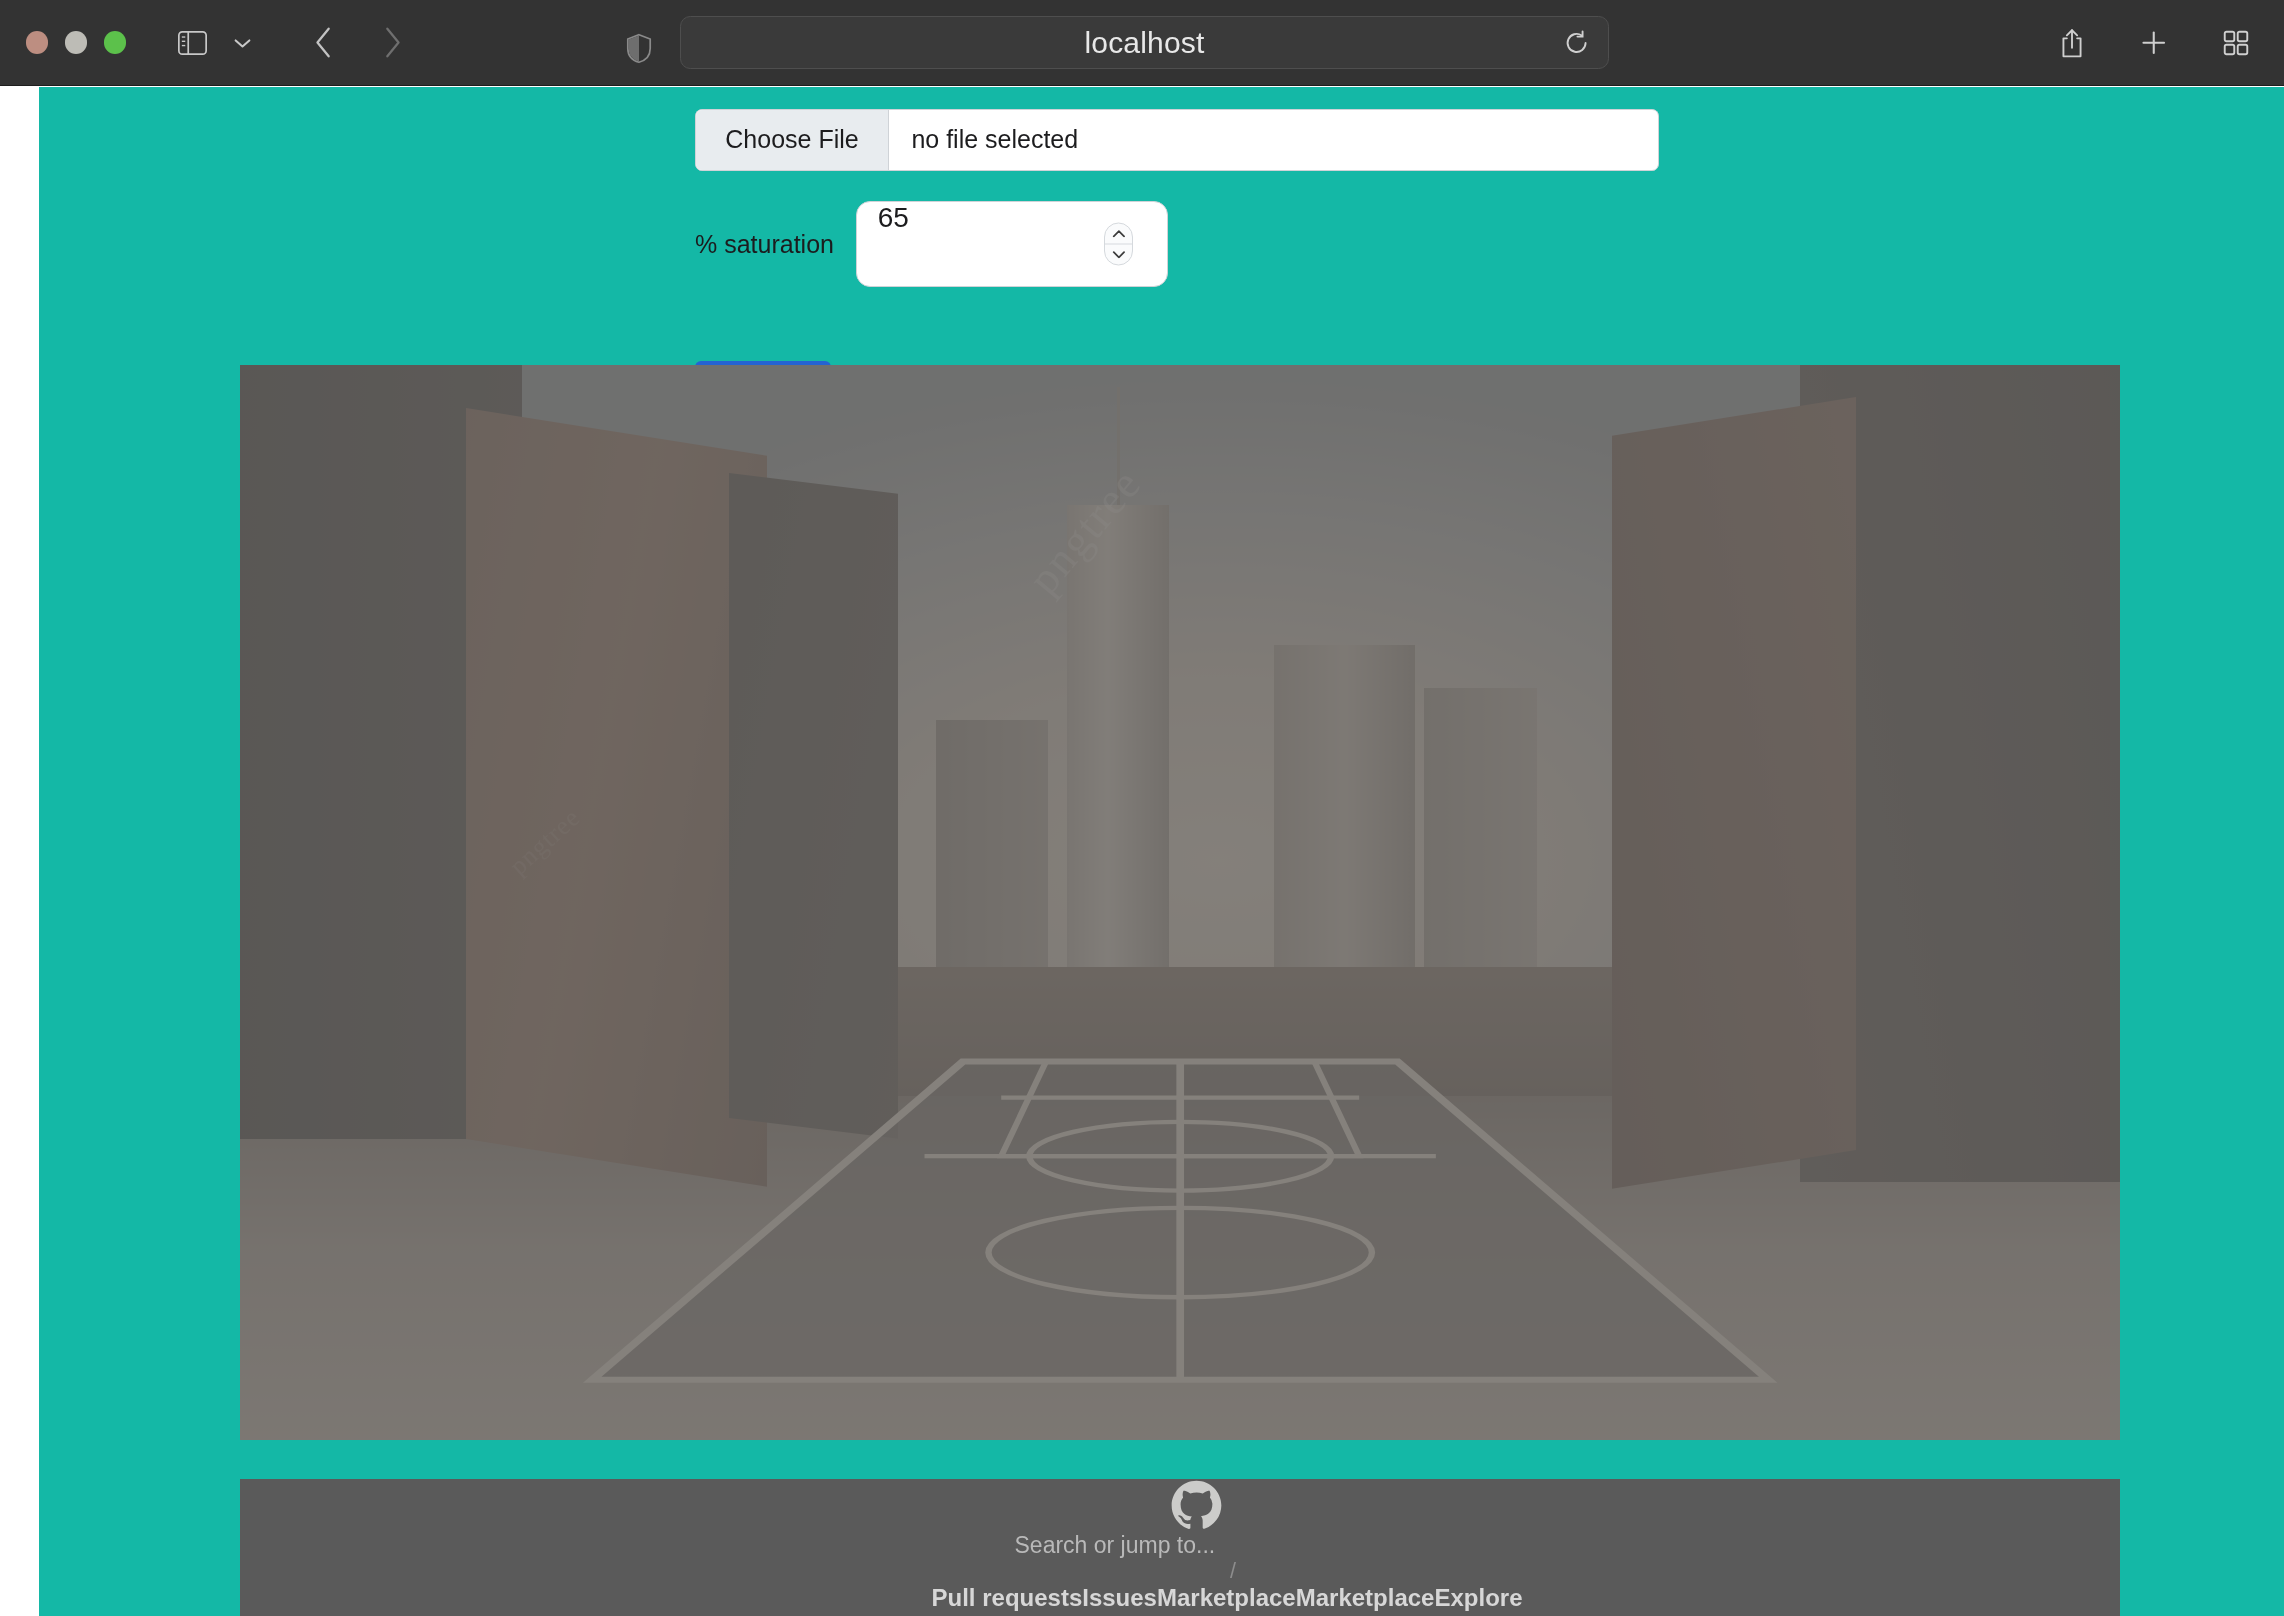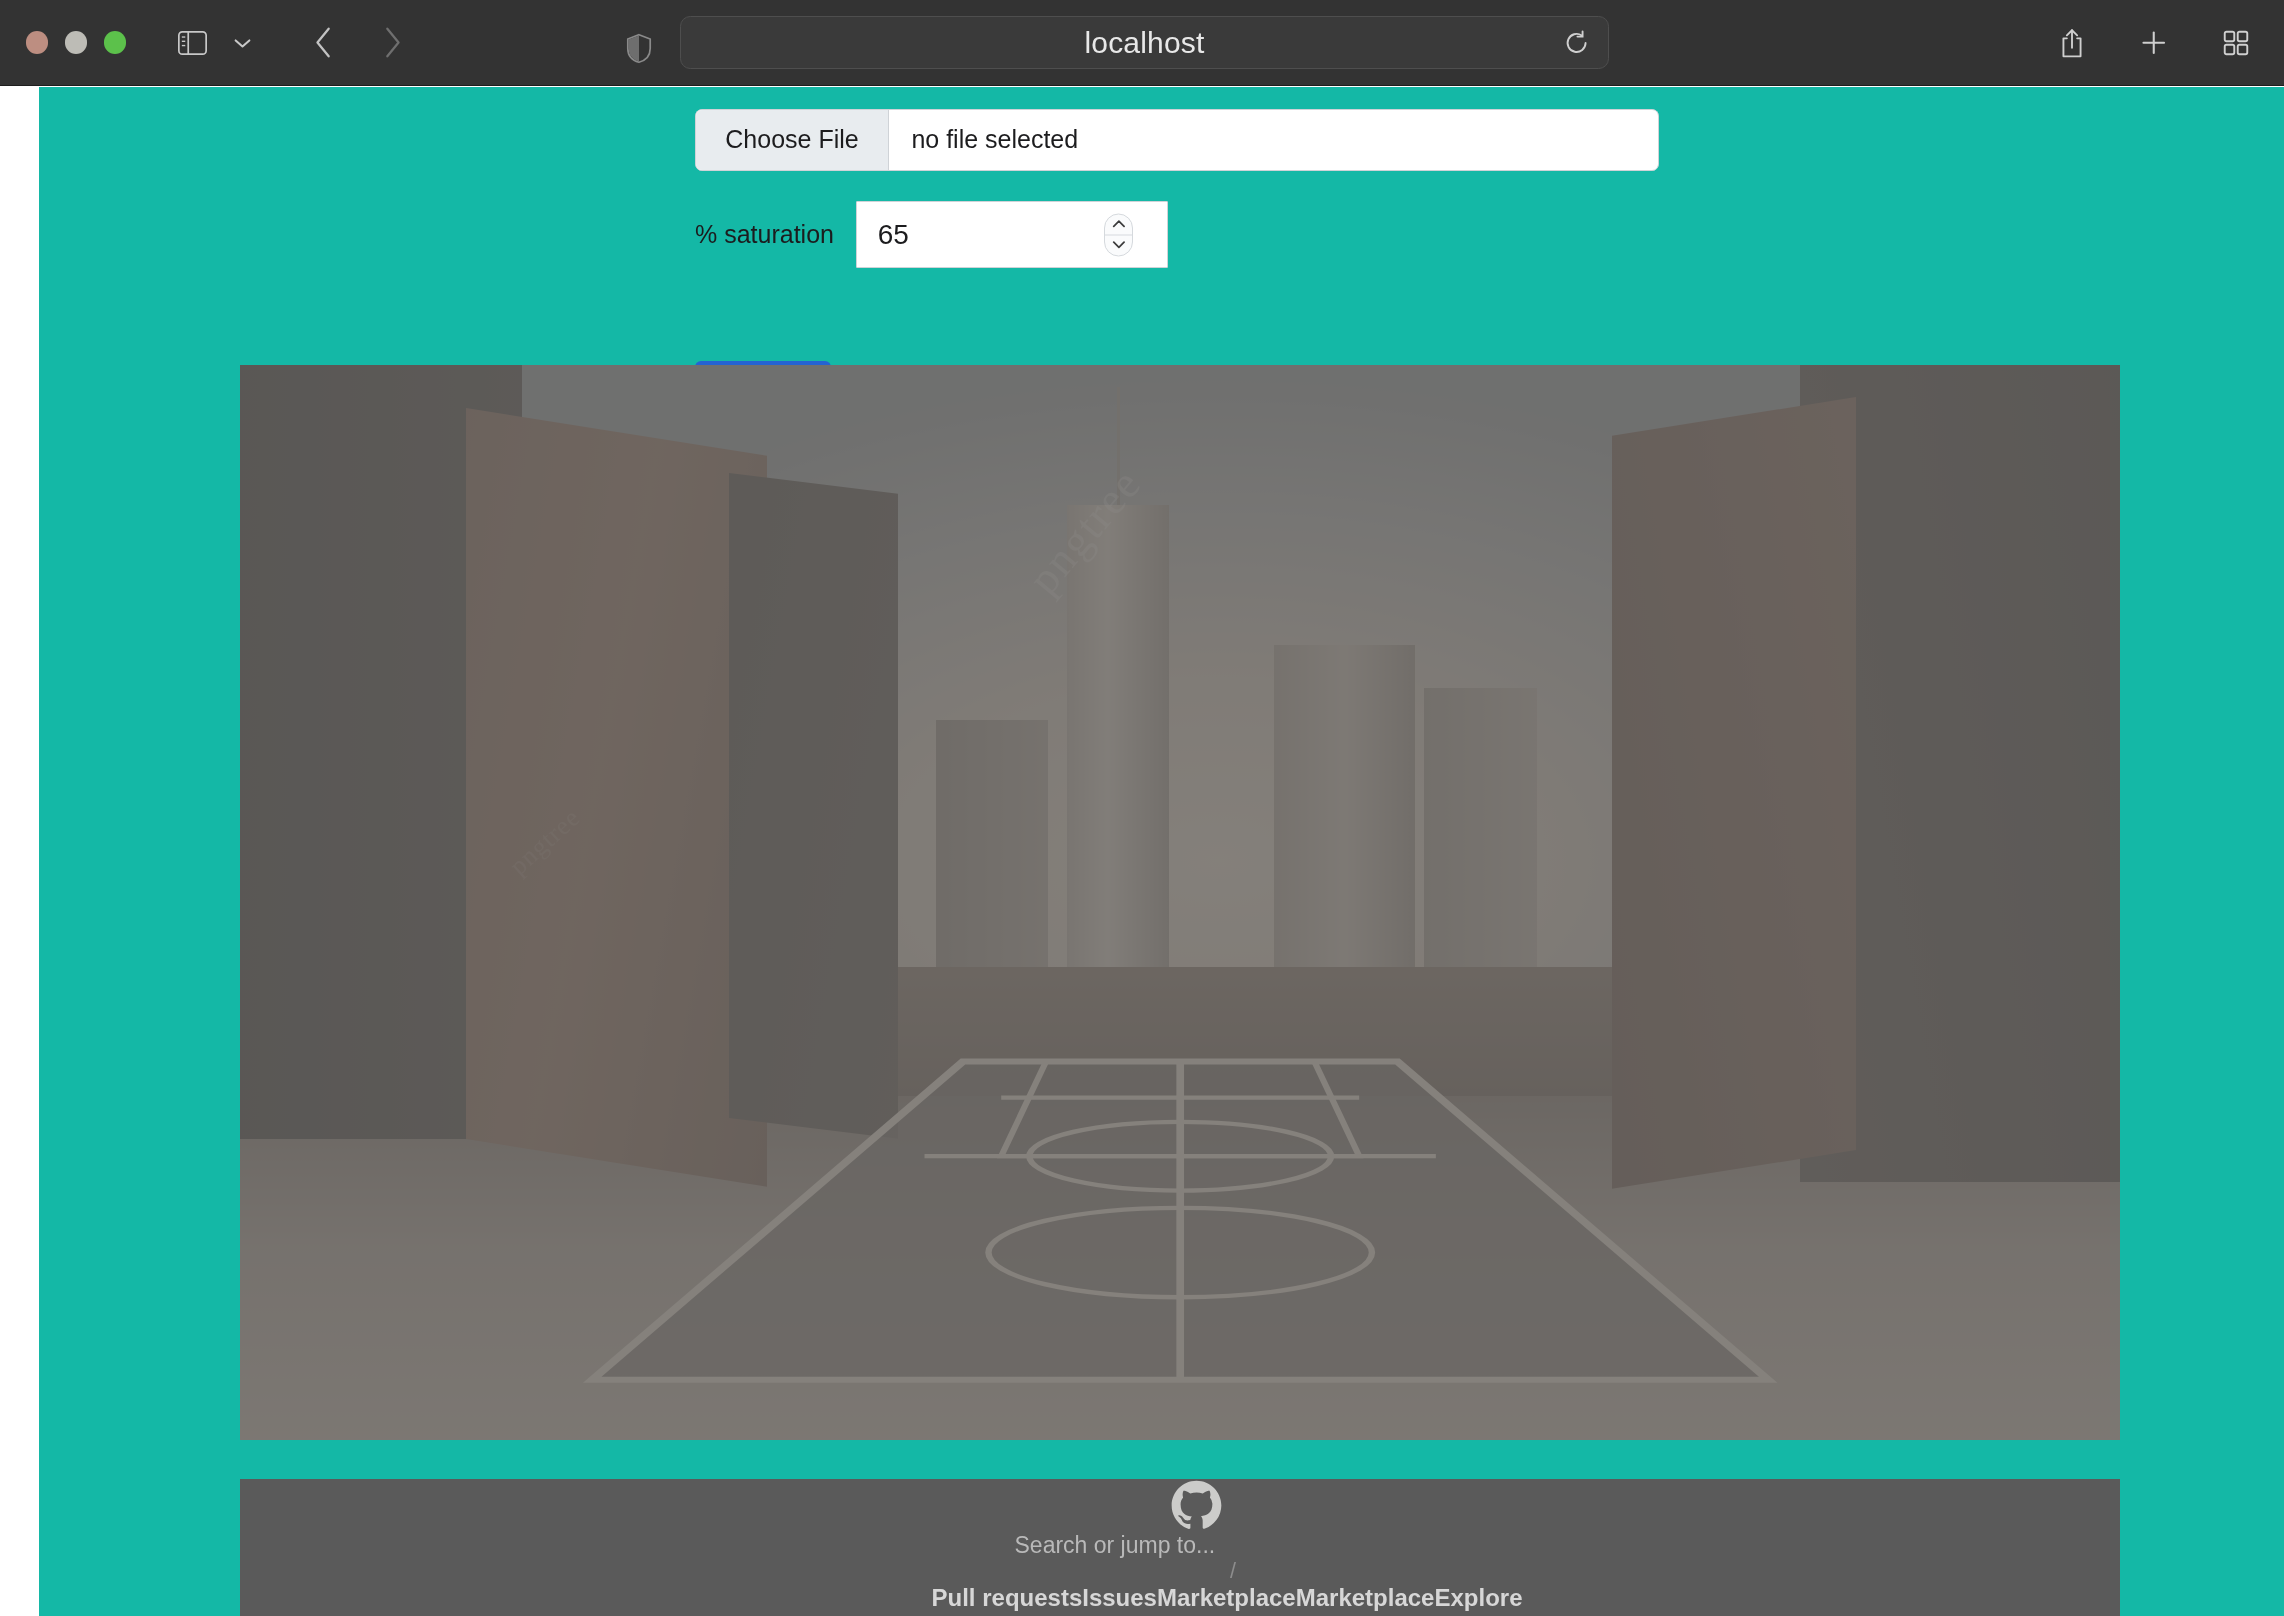--- a/index.html
+++ b/index.html
@@ -88,24 +88,24 @@
     padding-left: 22.4px;
     font-size: 25px; color: #1c1c1e;
   }
 
   .sat-row {
     position: absolute; left: 656px; top: 114px;
     display: flex; align-items: center; gap: 22px;
   }
   .sat-label { font-size: 25px; color: #1c1c1e; }
   .sat-input-wrap {
-    width: 312px; height: 67px;
-    border: 0.9px solid #cfd3d7; border-radius: 1px;
+    width: 312px; height: 86px;
+    border: 0.9px solid #cfd3d7; border-radius: 14px;
     background: #fff;
-    display: flex; align-items: center;
+    display: flex; align-items: flex-start;
     position: relative;
   }
   .sat-value { font-size: 28px; color: #1c1c1e; padding-left: 20.7px; }
   .stepper {
     position: absolute; right: 34px; top: 50%; transform: translateY(-50%);
     width: 29px; height: 43px;
     border: 0.9px solid #d5d9dd; border-radius: 14.6px;
     background: #fafbfc;
     display: flex; flex-direction: column; align-items: center; justify-content: center;
   }

